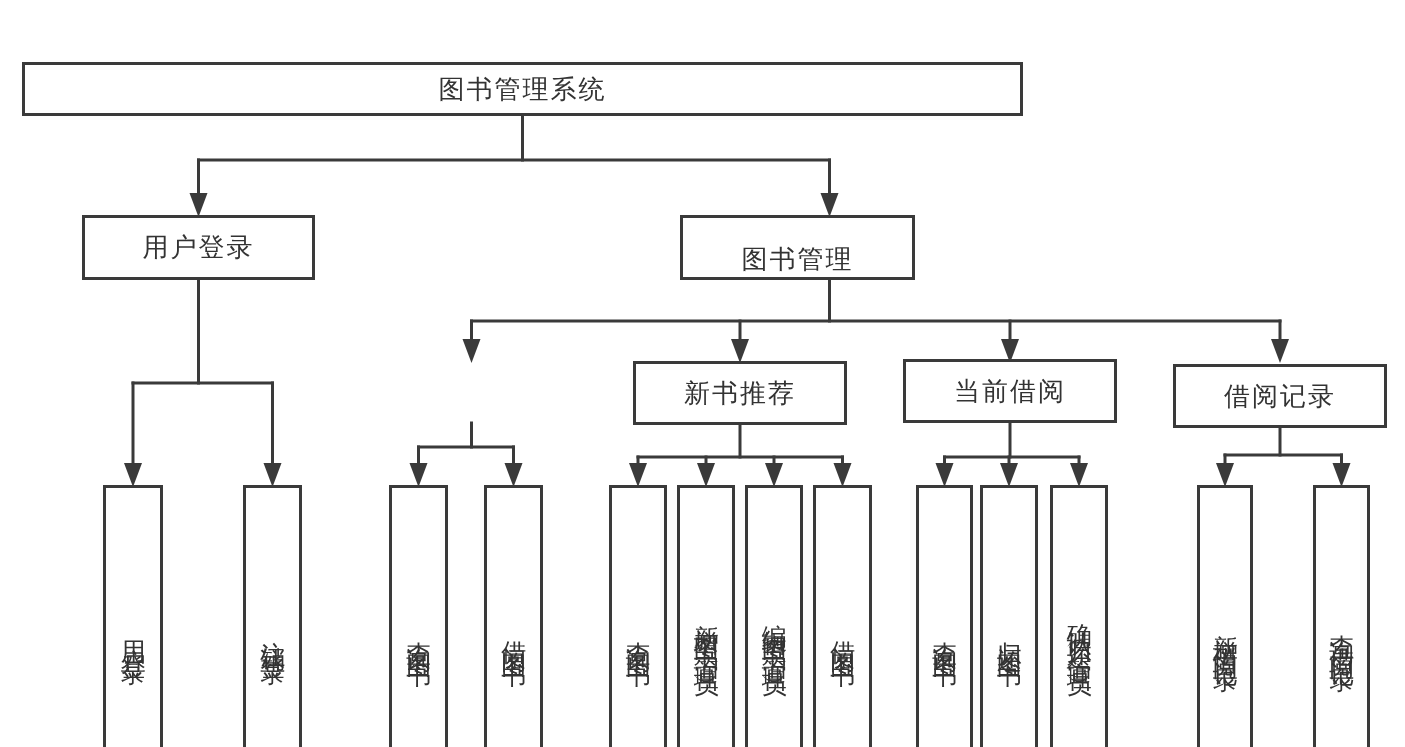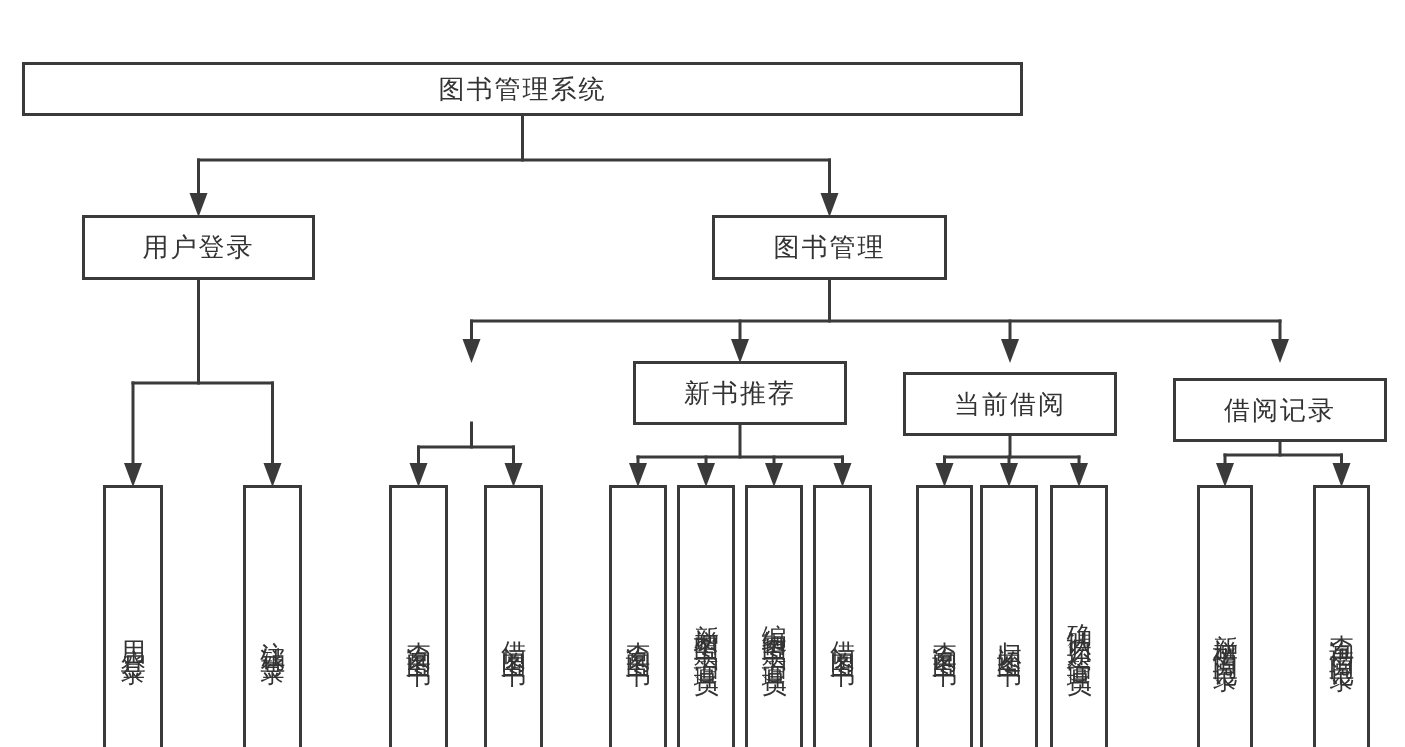--- a/index.html
+++ b/index.html
@@ -96,30 +96,30 @@
       <polygon points="1225,439 1216,415 1234,415" fill="#3a3a3a"></polygon>
       <line x1="1341.5" y1="407" x2="1341.5" y2="423" stroke="#3a3a3a" stroke-width="3" stroke-linecap="square"></line>
       <polygon points="1341.5,439 1332.5,415 1350.5,415" fill="#3a3a3a"></polygon>
     </svg>
     <div class="node h" style="left: 22px; top: 14px; width: 1001px; height: 54px;">
       <span class="label">图书管理系统</span>
     </div>
     <div class="node h" style="left: 82px; top: 167px; width: 233px; height: 65px;">
       <span class="label">用户登录</span>
     </div>
-    <div class="node h" style="left: 712px; top: 167px; width: 235px; height: 65px;">
+    <div class="node h" style="left: 680px; top: 167px; width: 235px; height: 65px; align-items: flex-end;">
       <span class="label">图书管理</span>
     </div>
     <div class="node h" style="left: 633px; top: 313px; width: 214px; height: 64px;">
       <span class="label">新书推荐</span>
     </div>
-    <div class="node h" style="left: 903px; top: 324px; width: 214px; height: 64px;">
+    <div class="node h" style="left: 903px; top: 311px; width: 214px; height: 64px;">
       <span class="label">当前借阅</span>
     </div>
-    <div class="node h" style="left: 1173px; top: 330px; width: 214px; height: 64px;">
+    <div class="node h" style="left: 1173px; top: 316px; width: 214px; height: 64px;">
       <span class="label">借阅记录</span>
     </div>
     <div class="node v" style="left: 103px; top: 437px; width: 60px; height: 300px;">
       <span class="label">用户登录</span>
     </div>
     <div class="node v" style="left: 243px; top: 437px; width: 59px; height: 300px;">
       <span class="label">注销登录</span>
     </div>
     <div class="node v" style="left: 389px; top: 437px; width: 59px; height: 300px;">
       <span class="label">查询图书</span>

